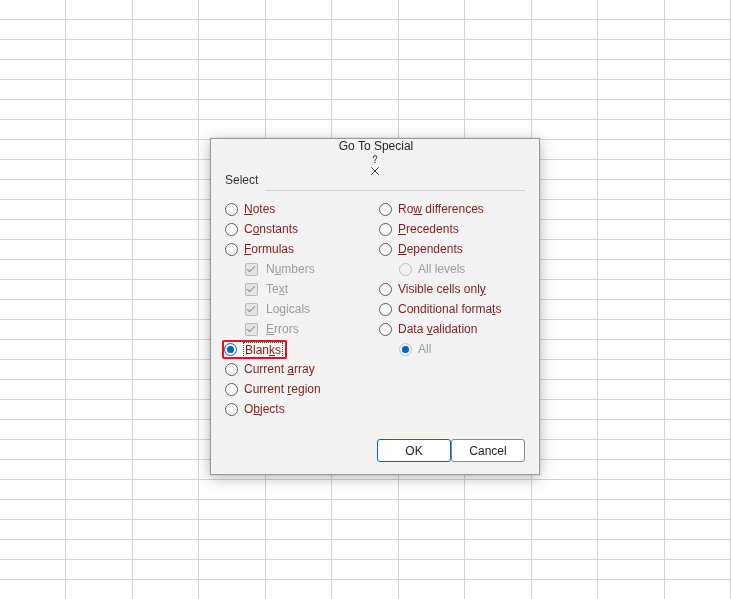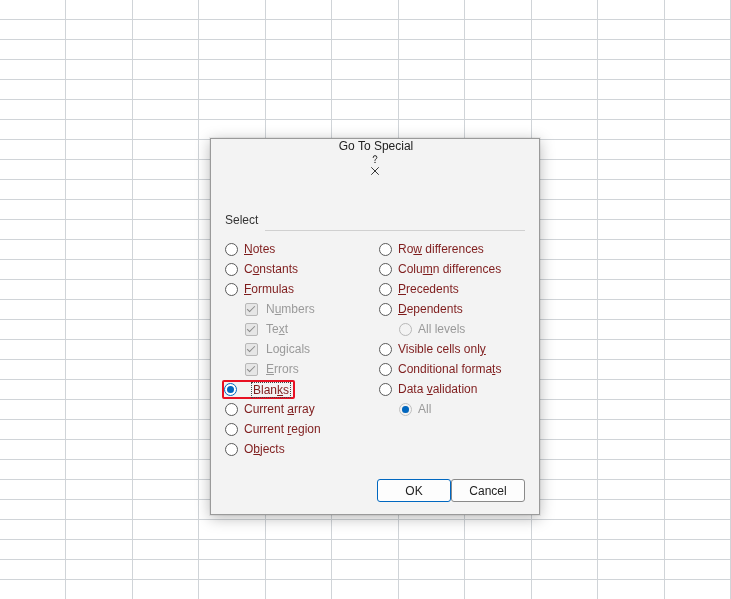--- a/index.html
+++ b/index.html
@@ -55,21 +55,20 @@
       color: #222;
       cursor: pointer;
     }
     .ctrl svg { width: 12px; height: 12px; }
     .content {
       padding: 4px 14px 10px 14px;
     }
     .group-label {
       color: #333;
       margin-bottom: 6px;
-      margin-top: 40px;
     }
     .separator {
       border-top: 1px solid #d0d0d0;
       margin: -3px 0 8px 40px;
     }
     .columns {
       display: flex;
       gap: 8px;
     }
     .col { flex: 1; }
@@ -120,21 +119,21 @@
     .lbl { color: #7f1d1d; }
     .lbl.disabled { color: #9a9a9a; }
     .u { text-decoration: underline; }
     .highlight-box {
       border: 2px solid #e81123;
       border-radius: 2px;
       padding: 1px 2px 0 0;
       margin-left: -3px;
       display: inline-flex;
       align-items: center;
-      gap: 14px;
+      gap: 6px;
     }
     .focus-rect {
       border: 1px dotted #444;
       padding: 0 1px;
     }
     .buttons {
       display: flex;
       justify-content: flex-end;
       gap: 0;
       padding: 10px 14px 12px;
@@ -617,24 +616,20 @@
         <div class="row">
             <span class="radio"></span>
             <span class="lbl">O<span class="u">b</span>jects</span>
           </div>
       </div>
 
       <div class="col">
         <div class="row">
             <span class="radio"></span>
             <span class="lbl">Ro<span class="u">w</span> differences</span>
-          </div>
-        <div class="row">
-            <span class="radio"></span>
-            <span class="lbl">Colu<span class="u">m</span>n differences</span>
           </div>
         <div class="row">
             <span class="radio"></span>
             <span class="lbl"><span class="u">P</span>recedents</span>
           </div>
         <div class="row">
             <span class="radio"></span>
             <span class="lbl"><span class="u">D</span>ependents</span>
           </div>
         <div class="row indent2">

